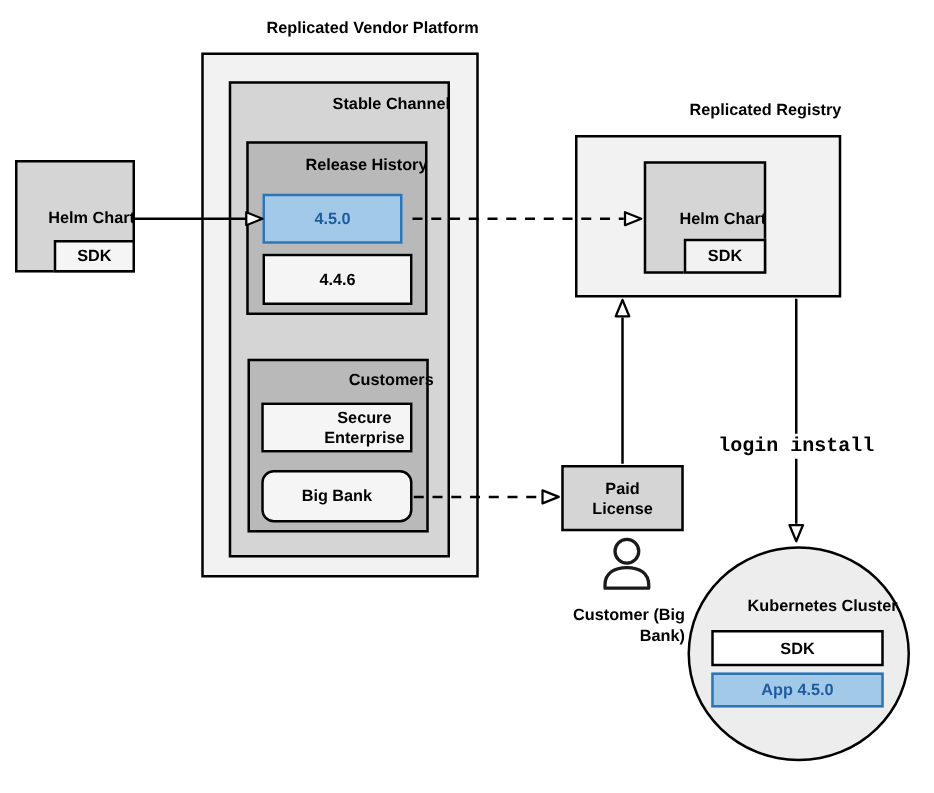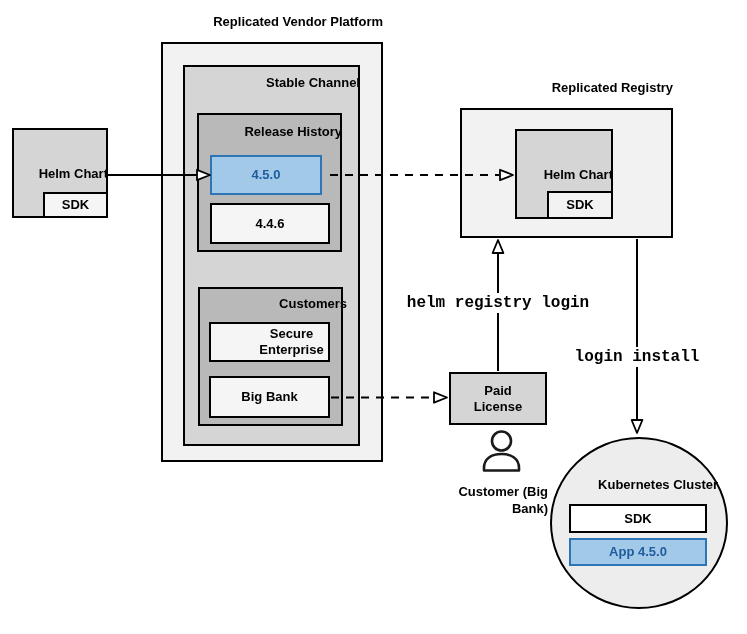--- a/index.html
+++ b/index.html
@@ -51,21 +51,21 @@
   <div class="abs box fill-paper flexc lbl z4" style="left:210px;top:203px;width:120px;height:41px;">
     <span>4.4.6</span>
   </div>
 
   <div class="abs box fill-dark z3" style="left:198px;top:287px;width:145px;height:139px;"></div>
   <div class="abs lbl z4" style="left:198px;top:296px;width:149px;">Customers</div>
 
   <div class="abs box fill-paper flexc lbl lbl-wrap z4" style="left:209px;top:322px;width:121px;height:40px;padding-left:44px;">
     <span style="max-width:74px;">Secure Enterprise</span>
   </div>
-  <div class="abs box fill-paper flexc lbl z4" style="left:209px;top:376px;width:121px;height:42px;">
+  <div class="abs box fill-paper flexc lbl z4" style="left:209px;top:376px;width:121px;height:42px;border-radius:10px;">
     <span>Big Bank</span>
   </div>
 
   <div class="abs box fill-mid z1" style="left:12px;top:128px;width:96px;height:90px;"></div>
   <div class="abs lbl z2" style="left:12px;top:166px;width:96px;">Helm Chart</div>
   <div class="abs box fill-paper flexc lbl z2" style="left:43px;top:192px;width:65px;height:26px;">
     <span>SDK</span>
   </div>
 
   <div class="abs lbl" style="left:460px;top:80px;width:213px;">Replicated Registry</div>
@@ -107,16 +107,15 @@
 
     <line x1="637" y1="239" x2="637" y2="419" stroke="#000" stroke-width="2"></line>
     <polygon points="637,433 631.6,420 642.4,420" fill="#fff" stroke="#000" stroke-width="1.8" stroke-linejoin="round"></polygon>
 
     <g>
       <circle cx="501.5" cy="441" r="9.5" fill="none" stroke="#1a1a1a" stroke-width="2.6"></circle>
       <path d="M 484,470.5 l 0,-2.5 c 0,-9.5 7.5,-14 17.5,-14 s 17.5,4.5 17.5,14 l 0,2.5 z" fill="none" stroke="#1a1a1a" stroke-width="2.6" stroke-linejoin="round"></path>
     </g>
   </svg>
 
-  <div class="abs cmd" style="left:404px;top:293px;width:188px;">helm registry login</div>
   <div class="abs cmd" style="left:571px;top:347px;width:132px;">login install</div>
 
 </div>
 
 </body></html>

